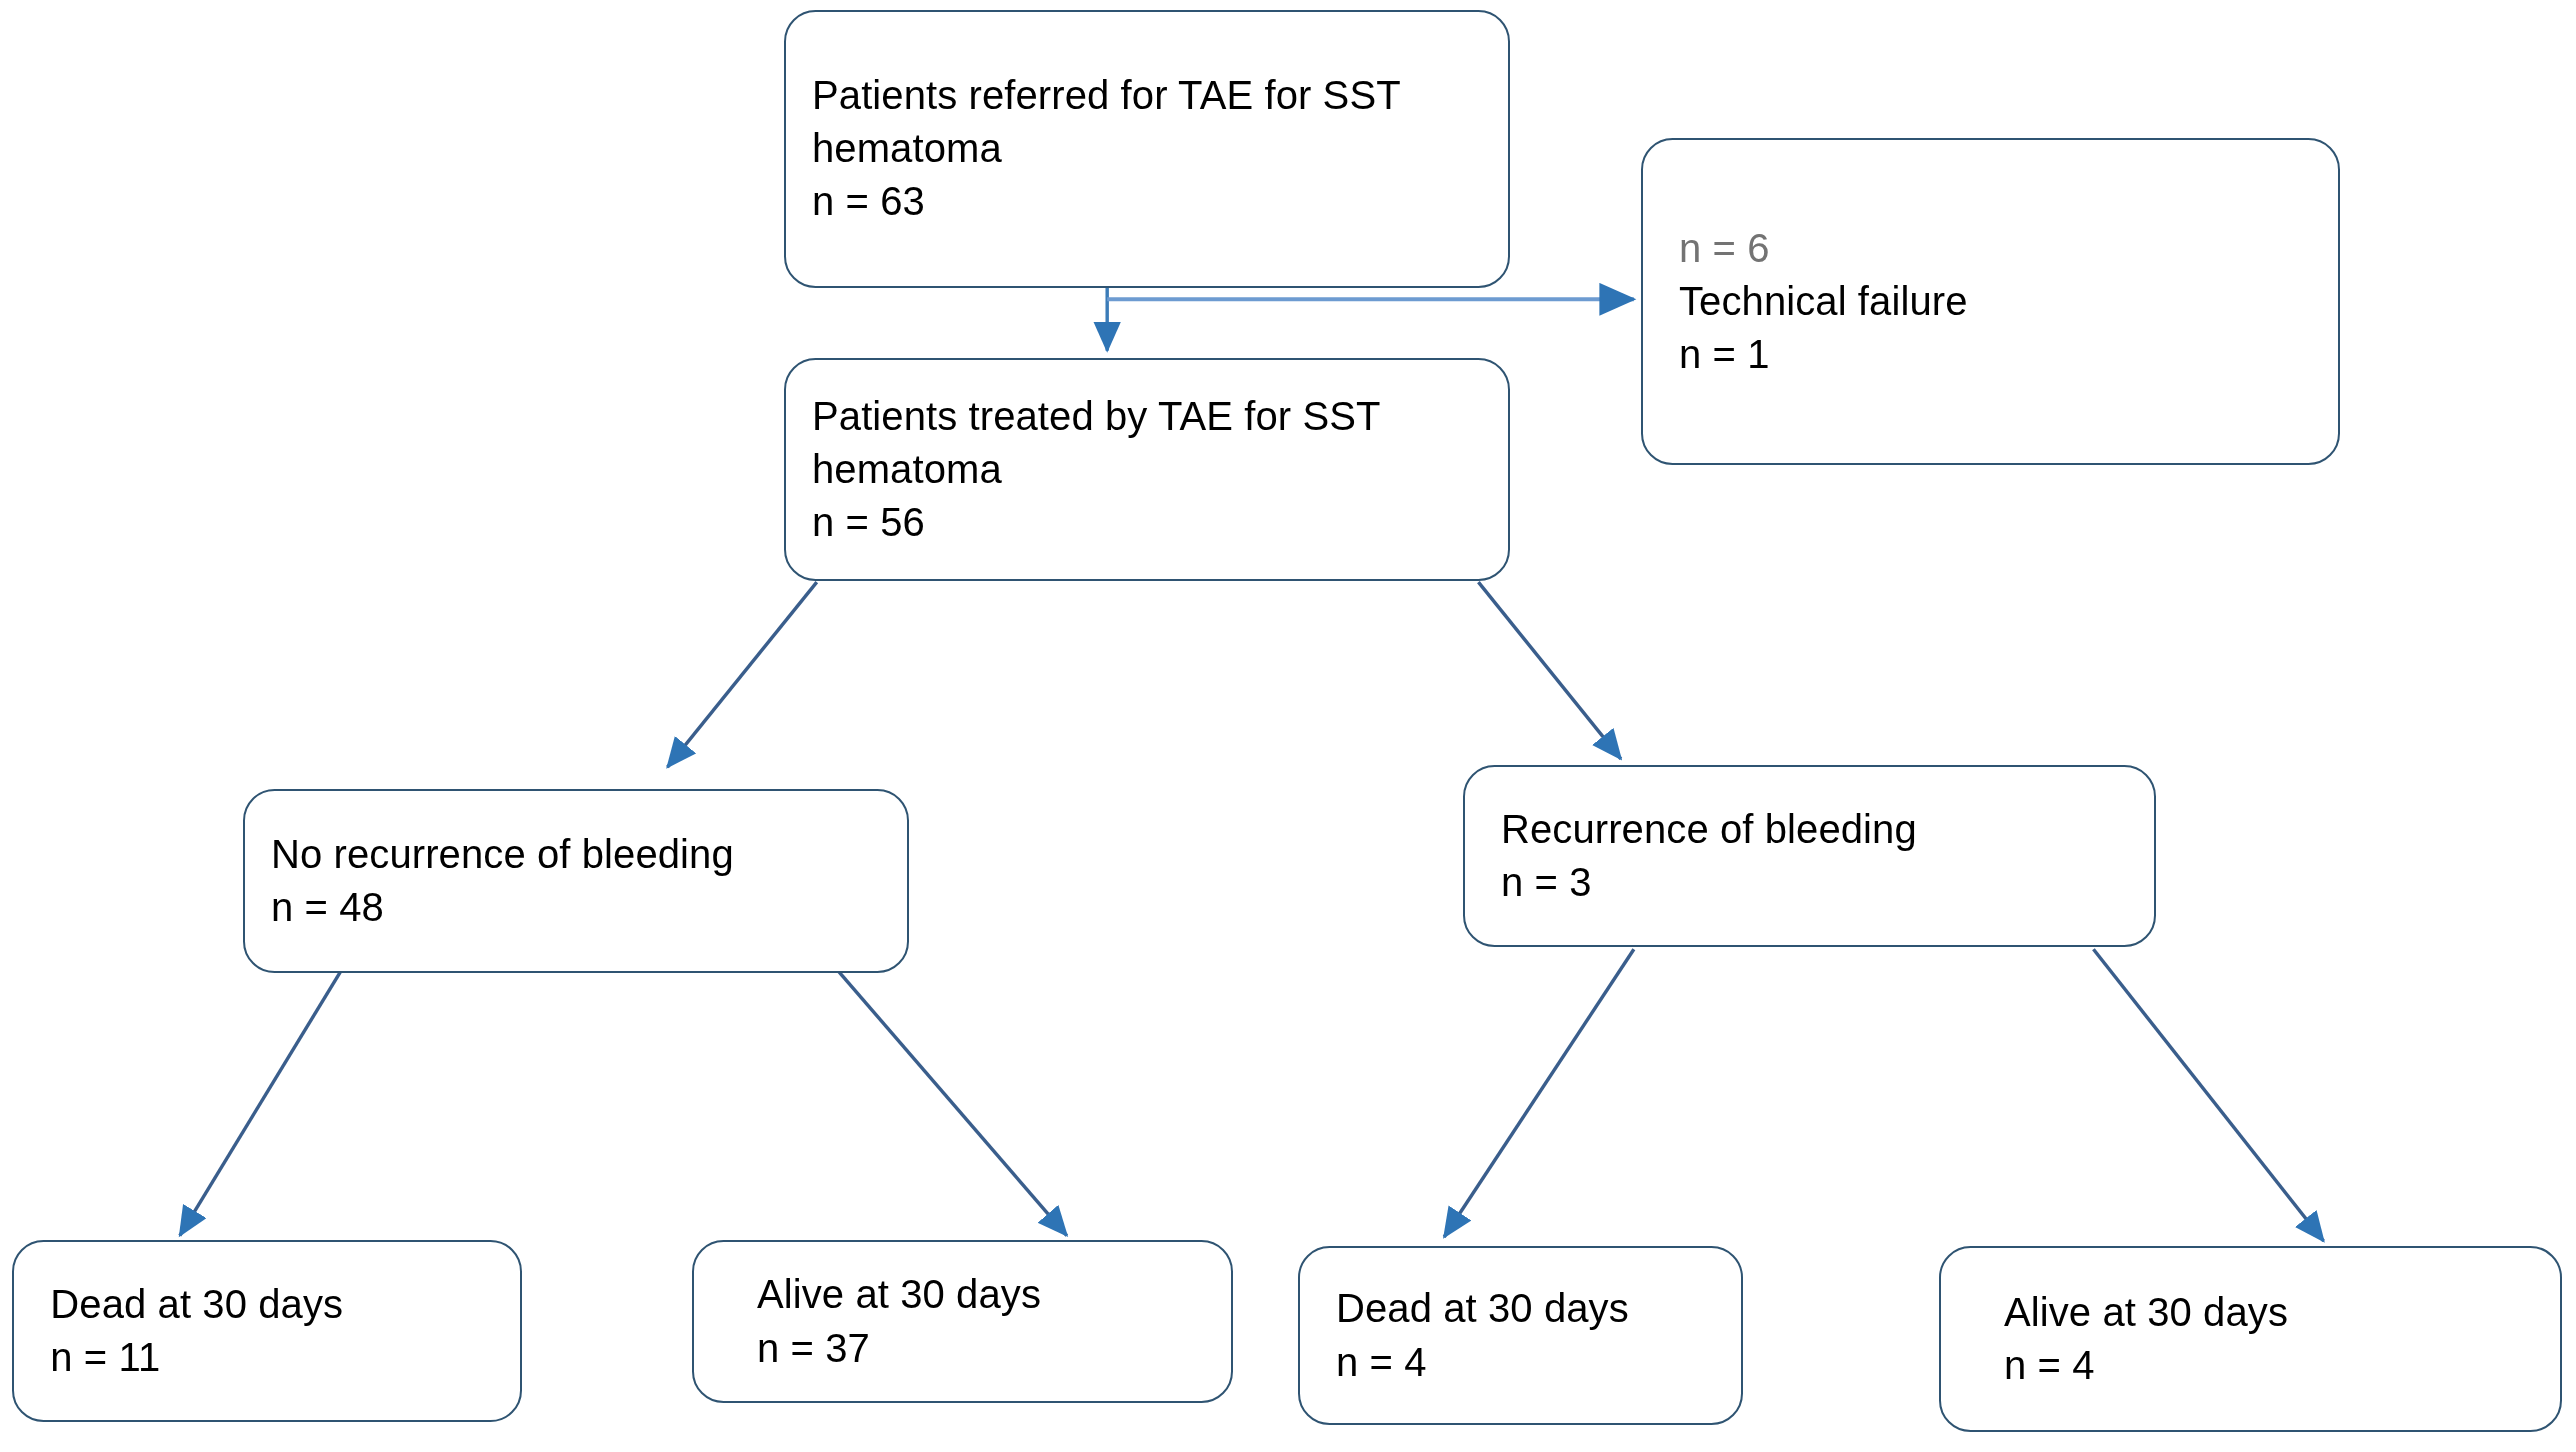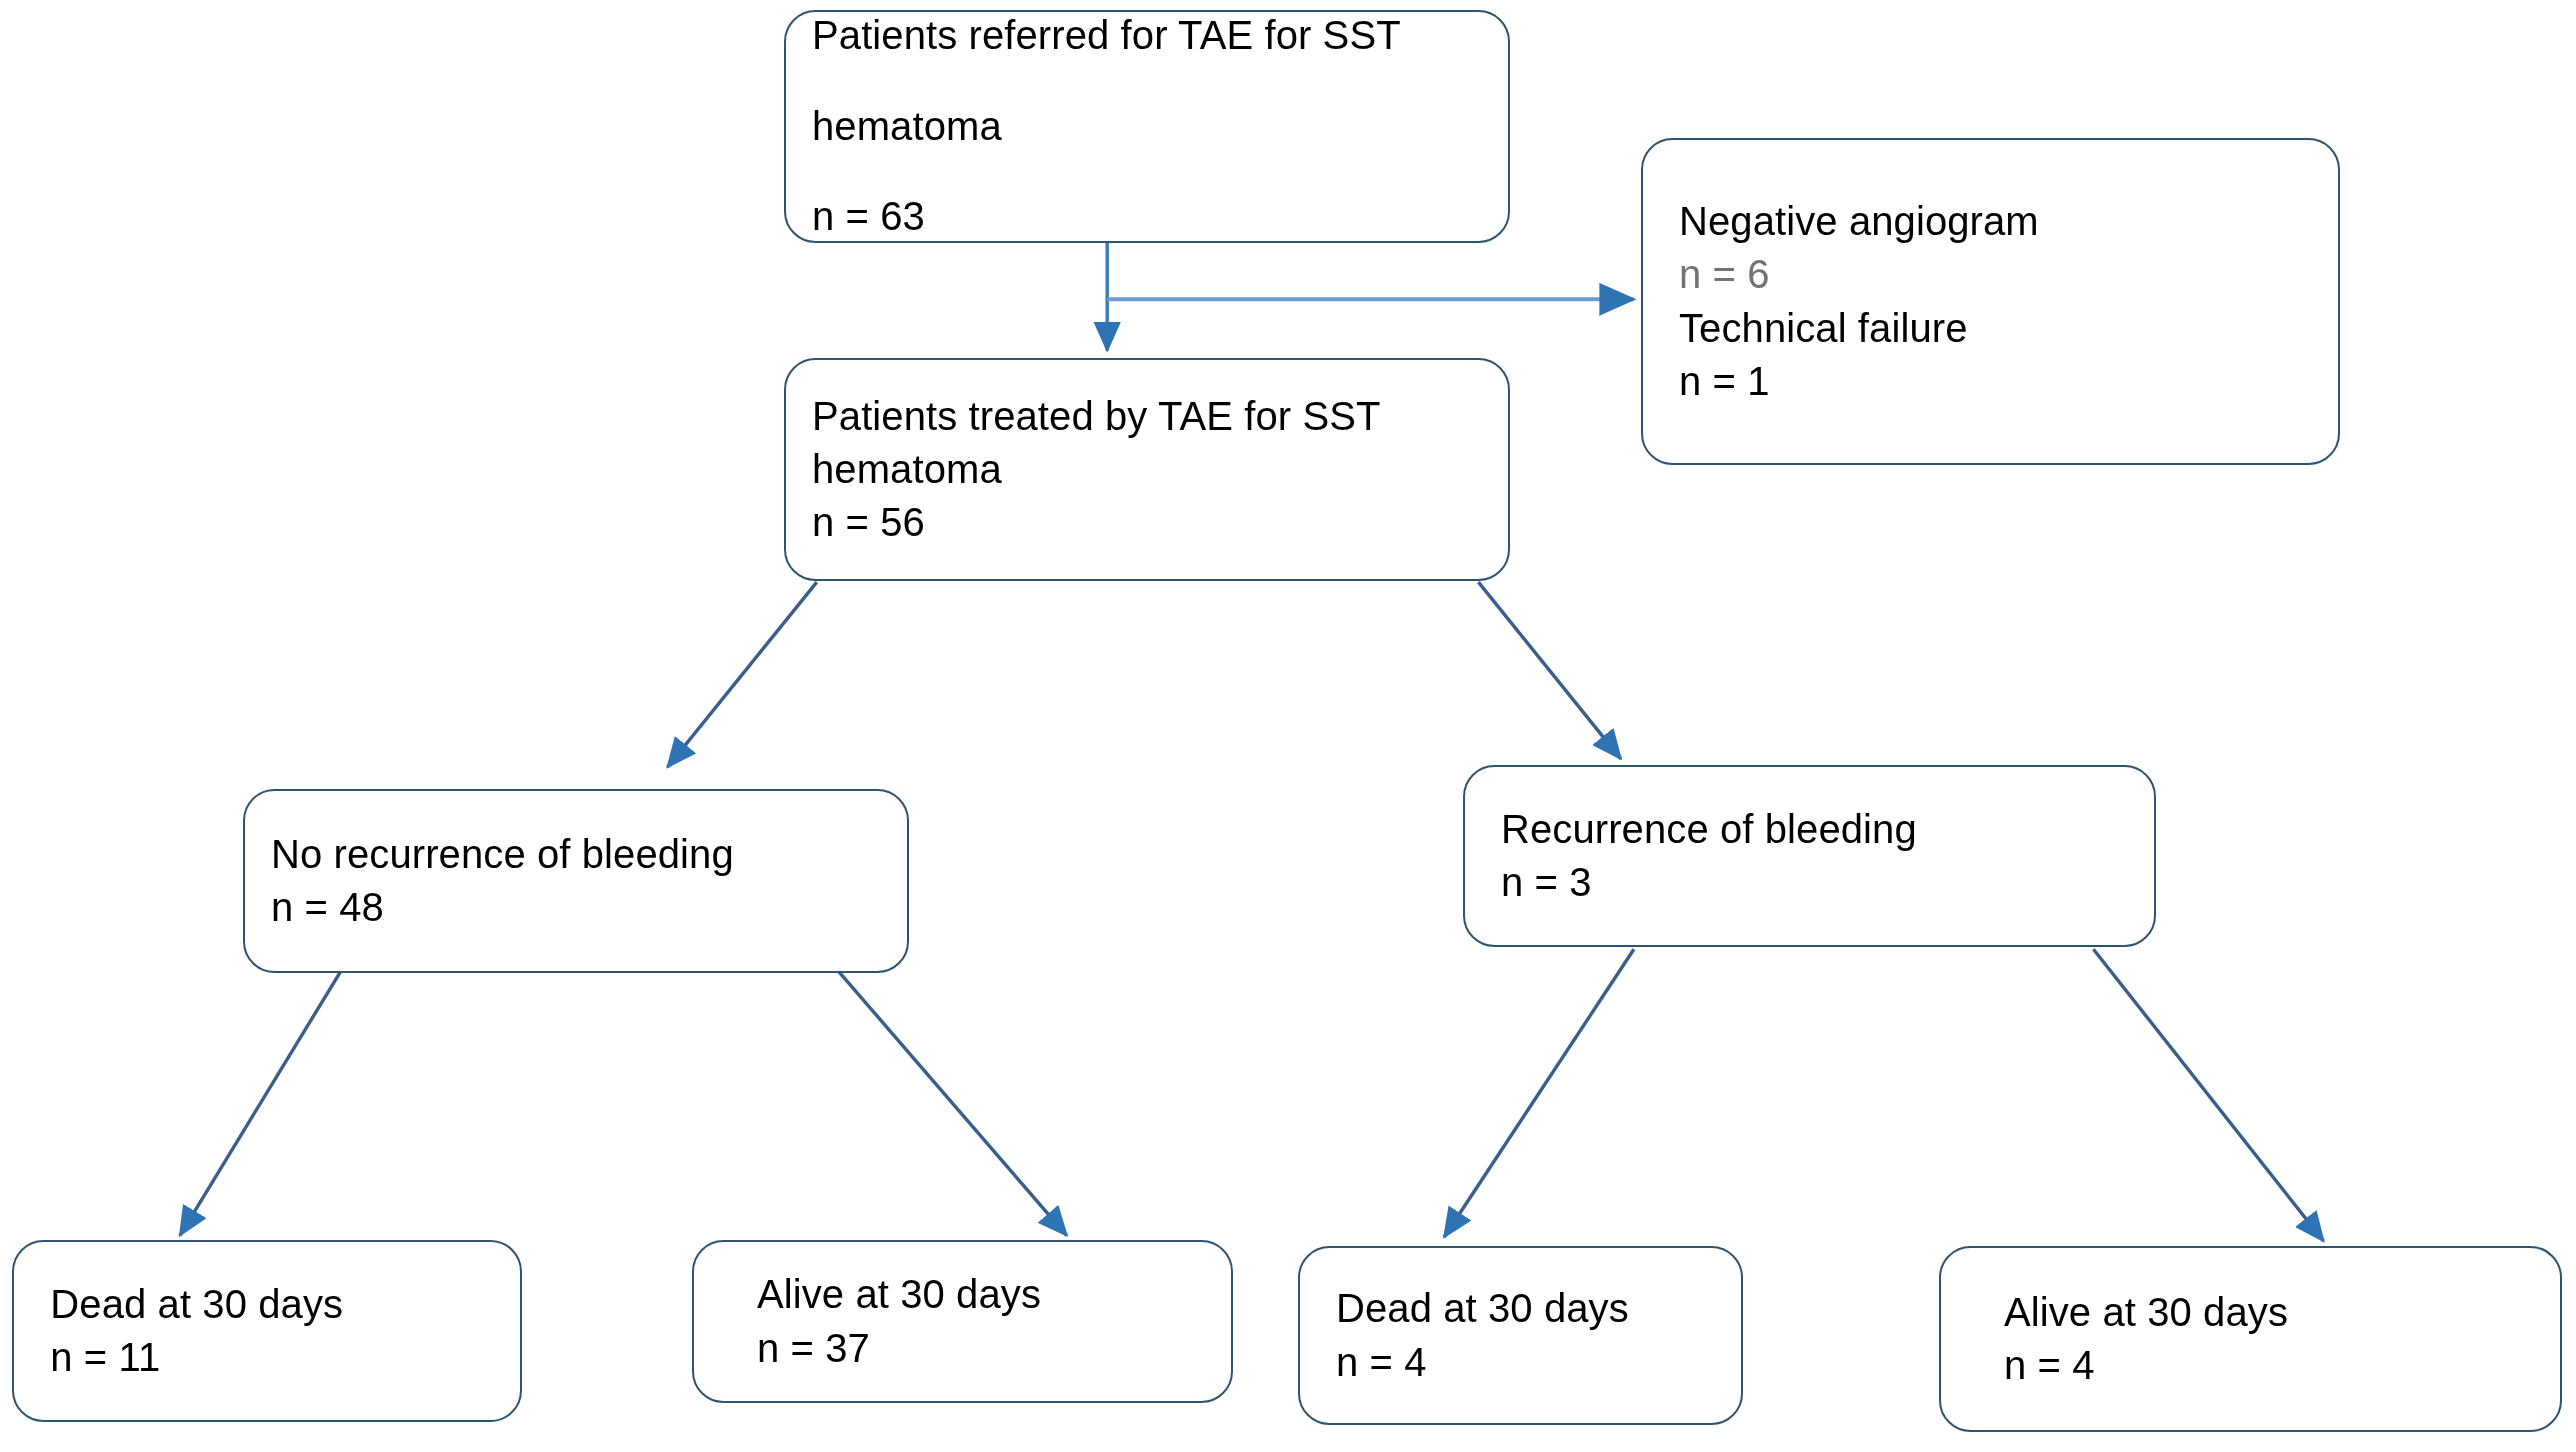--- a/index.html
+++ b/index.html
@@ -38,21 +38,21 @@
     line-height: 1.33;
     color: #000000;
     white-space: pre;
     letter-spacing: 0.1px;
   }
   .node.pad-lg { padding: 0 26px; }
   .node.pad-xl { padding: 0 36px; }
   .node.pad-xxl { padding: 12px 63px; }
 
   
-  #node-referred    { left: 784px; top: 9.6px;   width: 726px; height: 233px; gap: 37px; }
+  #node-referred    { left: 784px; top: 9.6px;   width: 726px; height: 278px; }
   #node-excluded    { left: 1641px; top: 138px;  width: 699px; height: 327px; }
   #node-treated     { left: 784px; top: 358px;  width: 726px; height: 223px; }
   #node-norecur     { left: 243px;  top: 773px; width: 666px;  height: 184px; margin-top: 16px; }
   #node-recur       { left: 1463px; top: 765px; width: 693px; height: 182px; }
   #node-dead-nr     { left: 12.3px;   top: 1240px; width: 510px;  height: 182px; }
   #node-alive-nr    { left: 692px; top: 1240px; width: 541px;  height: 163px; }
   #node-dead-r      { left: 1298px; top: 1246px; width: 445px;  height: 179px; }
   #node-alive-r     { left: 1939px; top: 1246px; width: 623px;  height: 186px; }
 </style>
 </head>
@@ -100,21 +100,20 @@
     </g>
   </svg>
 
   <div class="node pad-lg" id="node-referred" style="border-color: rgb(47, 84, 114); background: rgb(255, 255, 255);">
     <div class="line" style="color: rgb(0, 0, 0);">Patients referred for TAE for SST</div>
     <div class="line" style="color: rgb(0, 0, 0);">hematoma</div>
     <div class="line" style="color: rgb(0, 0, 0);">n = 63</div>
   </div>
 
   <div class="node pad-xl" id="node-excluded" style="border-color: rgb(47, 84, 114); background: rgb(255, 255, 255);">
-    <div class="line" style="color: rgb(0, 0, 0);">Negative angiogram</div>
     <div class="line" style="color: #737373;">n = 6</div>
     <div class="line" style="color: rgb(0, 0, 0);">Technical failure</div>
     <div class="line" style="color: rgb(0, 0, 0);">n = 1</div>
   </div>
 
   <div class="node pad-lg" id="node-treated" style="border-color: rgb(47, 84, 114); background: rgb(255, 255, 255);">
     <div class="line" style="color: rgb(0, 0, 0);">Patients treated by TAE for SST</div>
     <div class="line" style="color: rgb(0, 0, 0);">hematoma</div>
     <div class="line" style="color: rgb(0, 0, 0);">n = 56</div>
   </div>

